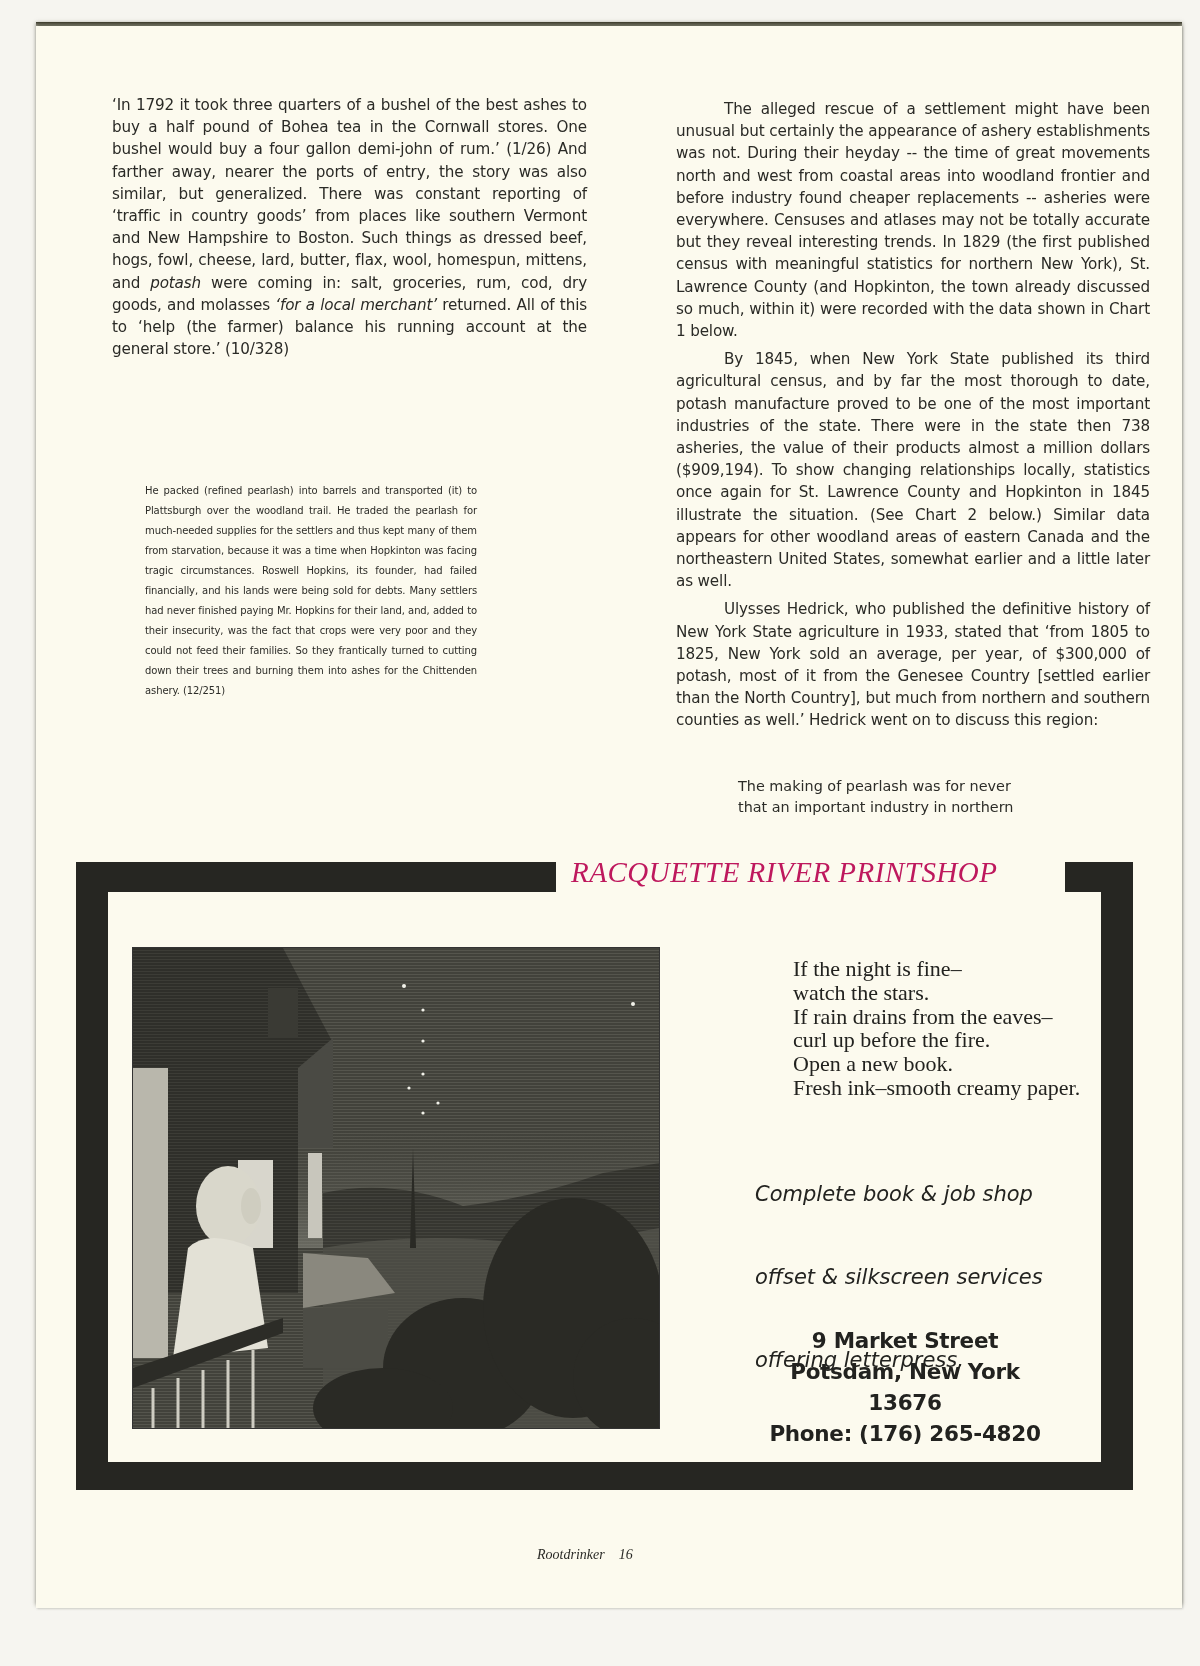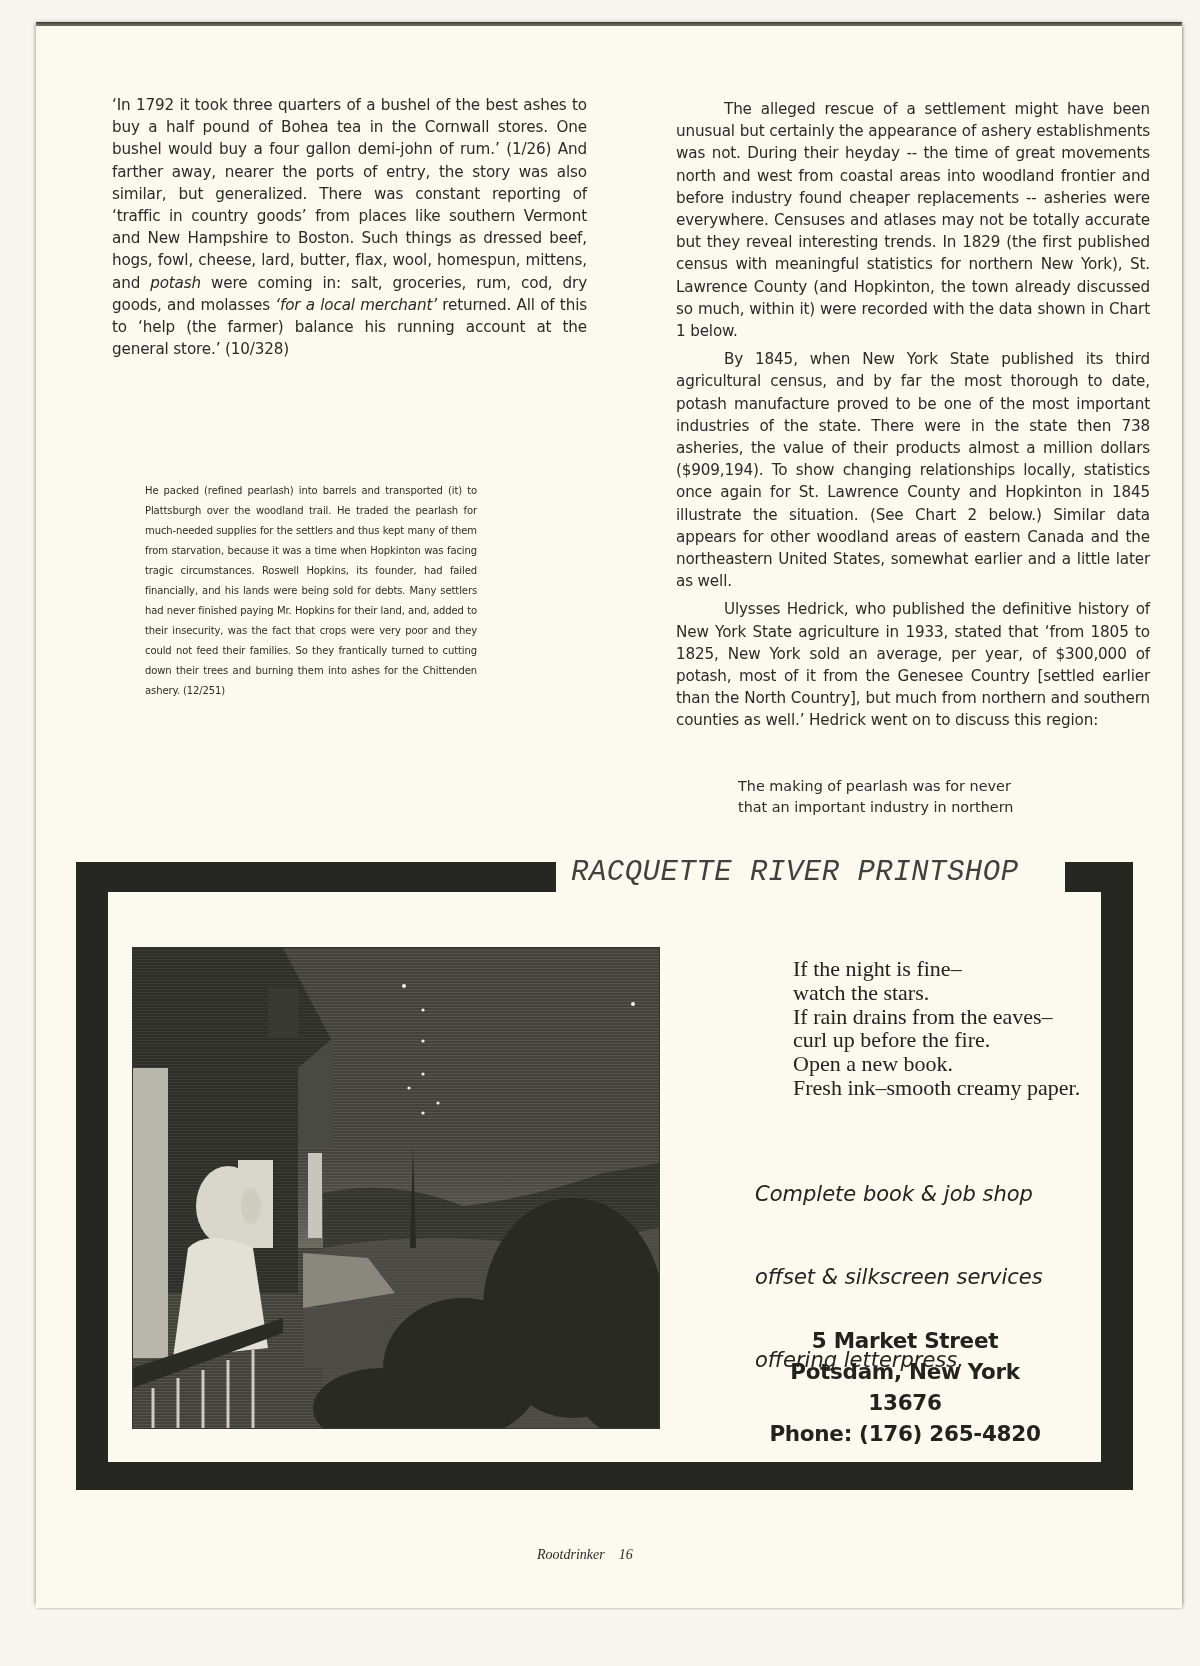--- a/index.html
+++ b/index.html
@@ -72,25 +72,25 @@
   .ad-right {
     position: absolute; left: 1025px; top: 0; width: 32px; height: 628px;
     background: #262622;
   }
   .ad-bottom {
     position: absolute; left: 0; top: 600px; width: 1057px; height: 28px;
     background: #262622;
   }
   .ad-title {
     position: absolute; left: 495px; top: -6px;
-    font-family: Liberation Mono, monospace;
+    font-family: Liberation Serif, serif;
     font-style: italic;
     font-size: 29px;
     letter-spacing: 0.5px;
-    color: #404040;
+    color: #be185d;
     white-space: nowrap;
   }
   .illustration {
     position: absolute; left: 56px; top: 85px; width: 526px; height: 480px;
     border: 1px solid #333;
     overflow: hidden;
     background: #4a4a44;
   }
   .illustration svg { display: block; }
   .poem {
@@ -244,20 +244,20 @@
   <div>Fresh ink–smooth creamy paper.</div>
 </div>
 
 <div class="services">
   <div>Complete book &amp; job shop</div>
   <div>offset &amp; silkscreen services</div>
   <div>offering letterpress,</div>
 </div>
 
 <div class="address">
-  <div>5 Market Street</div>
+  <div>9 Market Street</div>
   <div>Potsdam, New York 13676</div>
   <div>Phone: (176) 265-4820</div>
 </div>
 
 <div class="footer">
   <span>Rootdrinker</span><span class="num">16</span>
 </div>
 
 </body></html>

